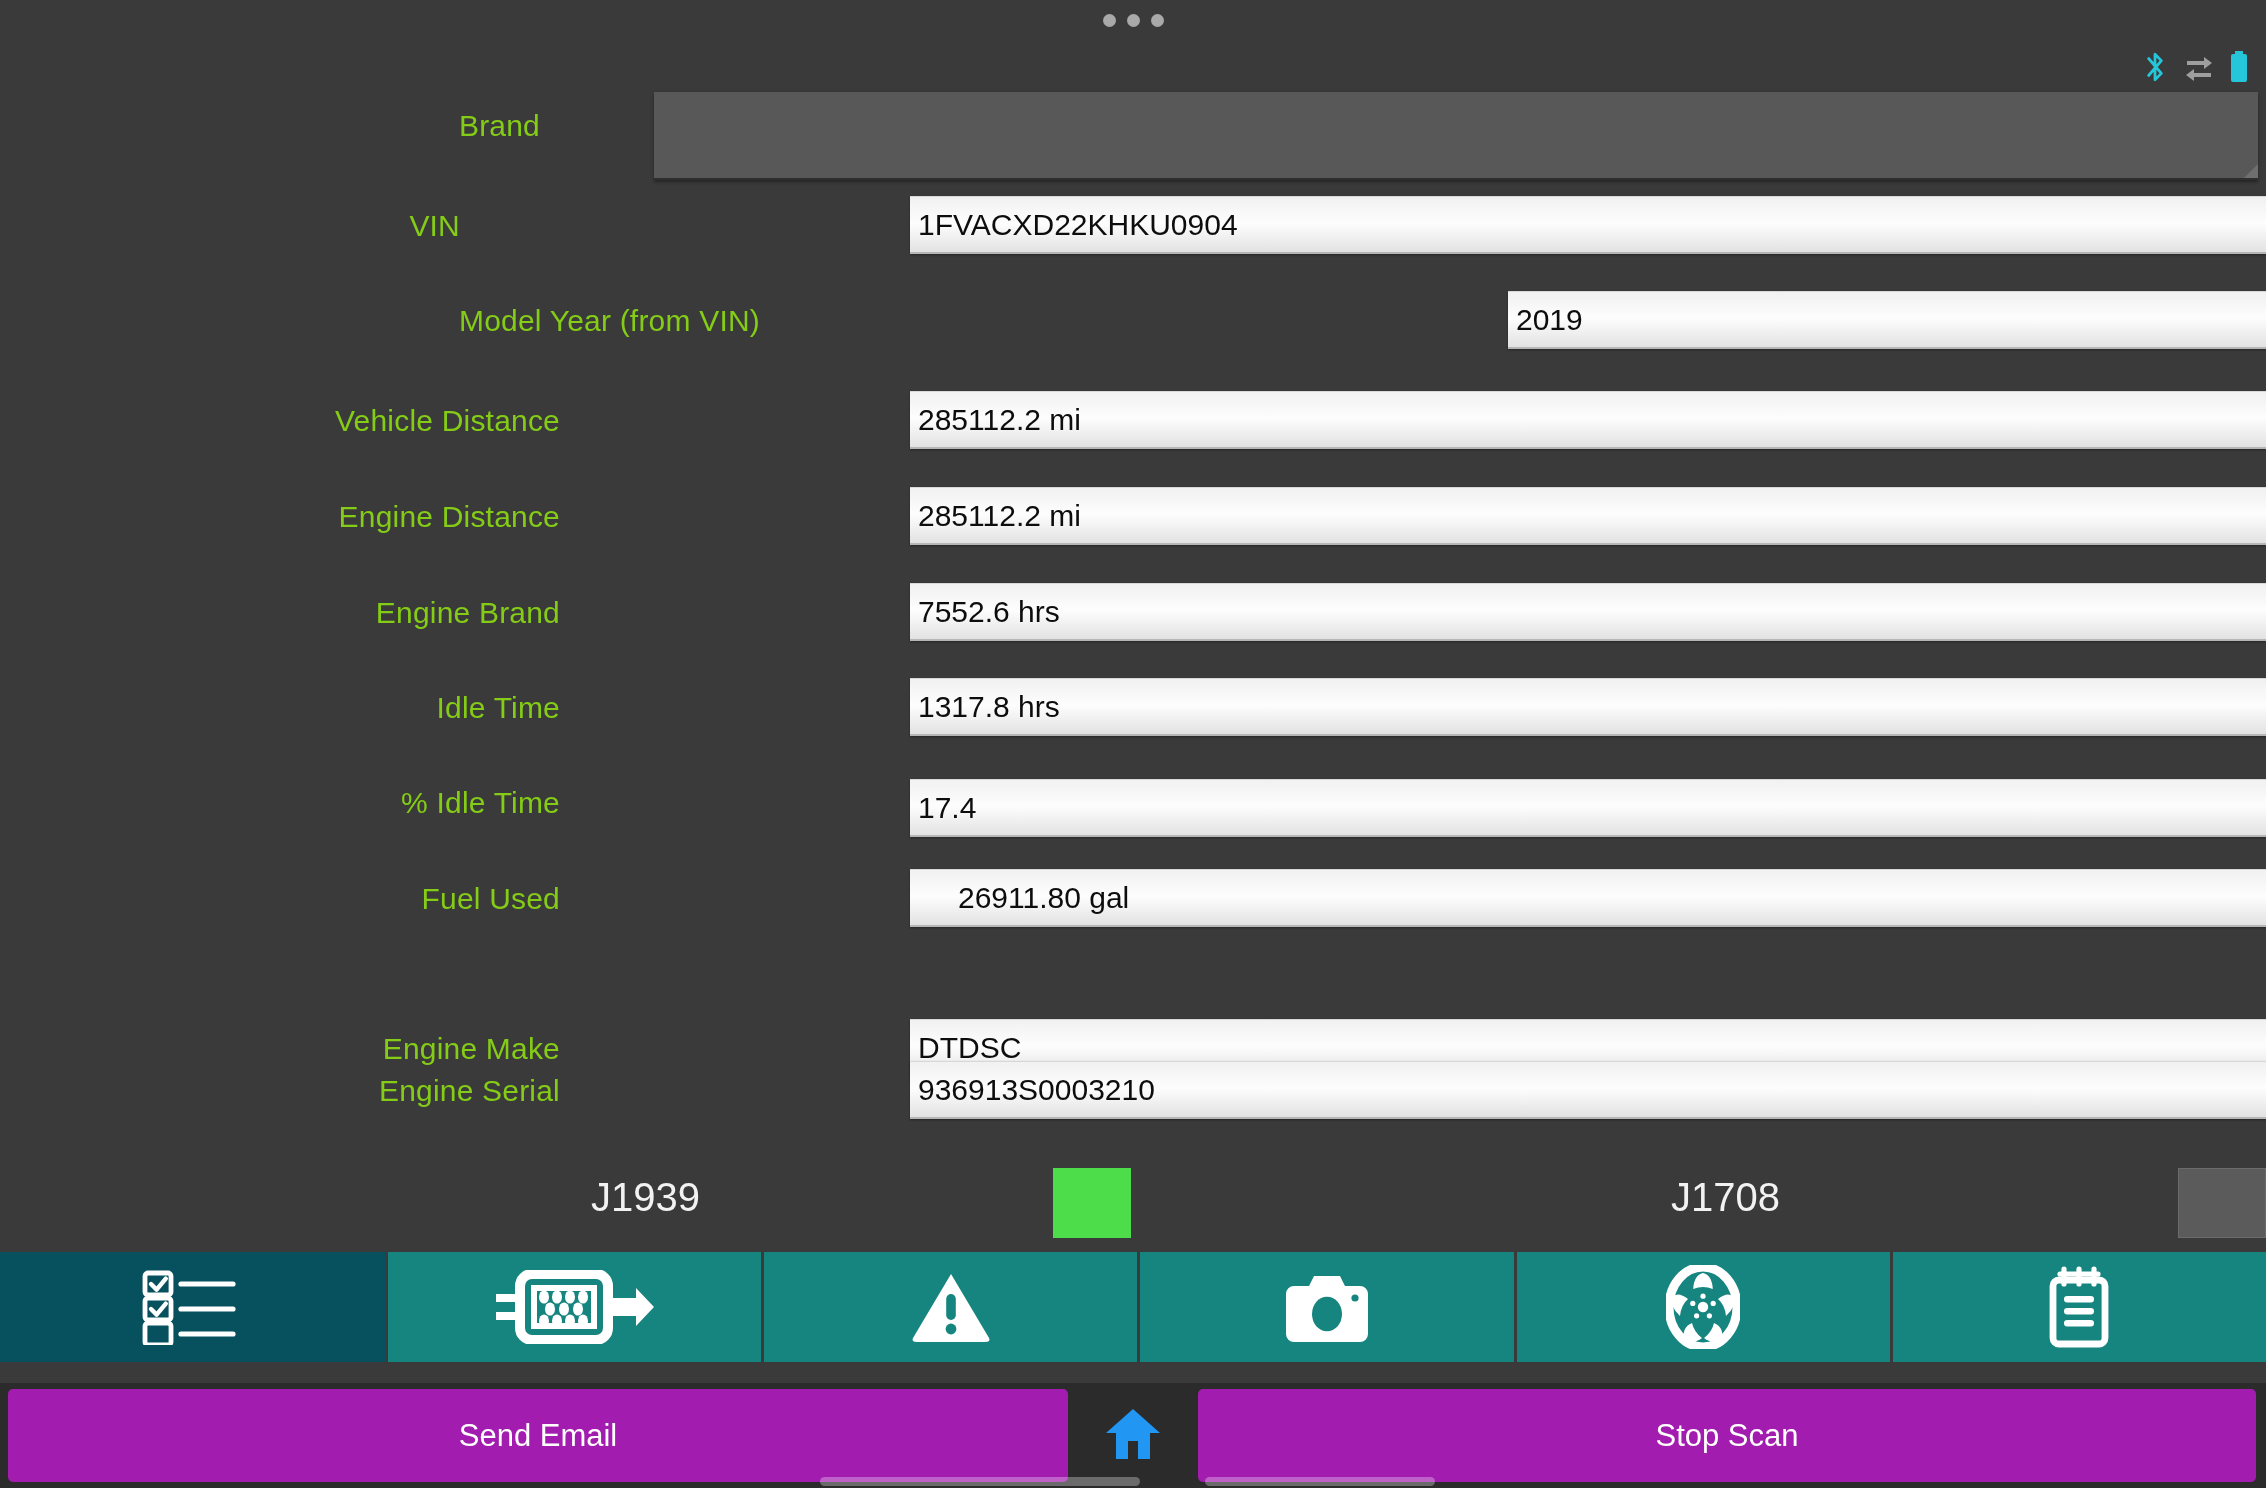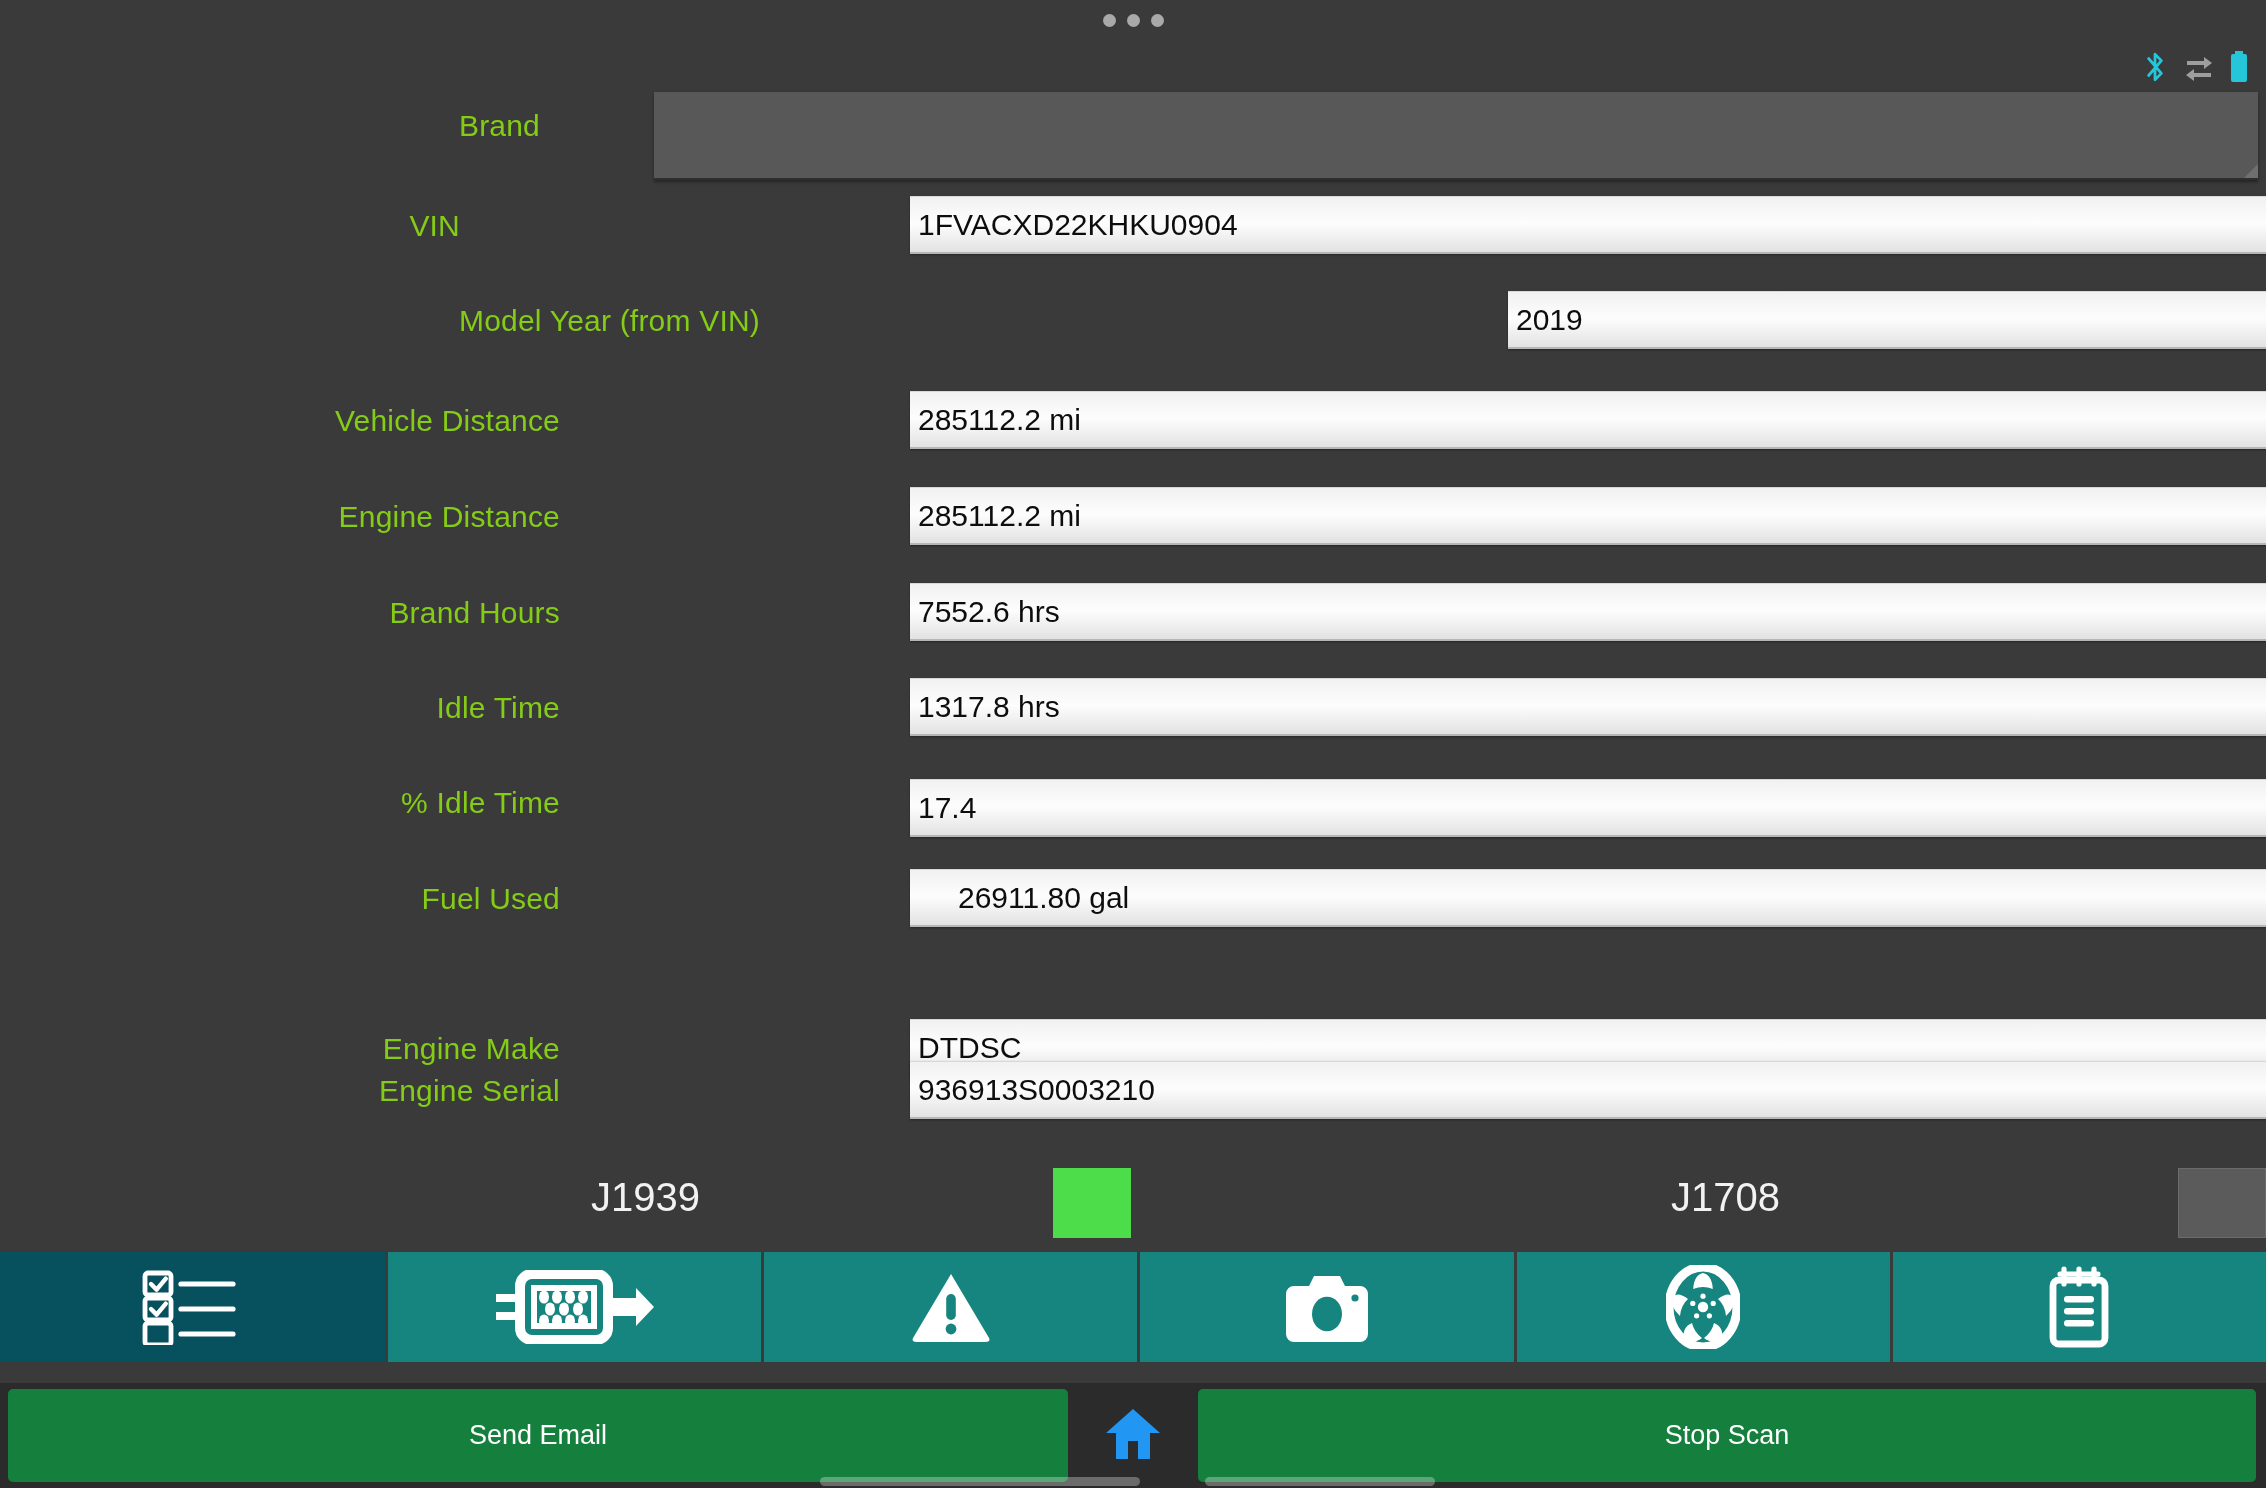--- a/index.html
+++ b/index.html
@@ -84,22 +84,22 @@
   .tab svg { display:block; }
 
   
   .actionbar {
     position:absolute; left:0; top:1383px;
     width:2266px; height:105px;
     background:#2b2b2b;
     display:flex; align-items:stretch;
   }
   .act-btn {
-    background:#15803d; color:#ffffff;
-    font-size:27px;
+    background:#a21caf; color:#ffffff;
+    font-size:31px;
     display:flex; align-items:center; justify-content:center;
     border-radius:5px; margin:6px 0;
     position:relative; overflow:hidden;
   }
   .act-btn.left  { flex:0 0 1060px; margin-left:8px; }
   .act-btn.right { flex:1 1 auto;  margin-right:10px; }
   .home-slot {
     flex:0 0 130px;
     display:flex; align-items:center; justify-content:center;
     background:#2b2b2b;
@@ -165,21 +165,21 @@
       <div class="lbl" style="left:140px; width:420px; justify-content:flex-end;">Vehicle Distance</div>
       <div class="field" style="left:910px; top:18px; width:1356px; height:58px;">285112.2 mi</div>
     </div>
 
     <div class="row" style="top:469px;">
       <div class="lbl" style="left:140px; width:420px; justify-content:flex-end;">Engine Distance</div>
       <div class="field" style="left:910px; top:18px; width:1356px; height:58px;">285112.2 mi</div>
     </div>
 
     <div class="row" style="top:565px;">
-      <div class="lbl" style="left:140px; width:420px; justify-content:flex-end;">Brand Hours</div>
+      <div class="lbl" style="left:140px; width:420px; justify-content:flex-end;">Engine Brand</div>
       <div class="field" style="left:910px; top:18px; width:1356px; height:58px;">7552.6 hrs</div>
     </div>
 
     <div class="row" style="top:660px;">
       <div class="lbl" style="left:140px; width:420px; justify-content:flex-end;">Idle Time</div>
       <div class="field" style="left:910px; top:18px; width:1356px; height:58px;">1317.8 hrs</div>
     </div>
 
     <div class="row" style="top:755px;">
       <div class="lbl" style="left:140px; width:420px; justify-content:flex-end;">% Idle Time</div>

